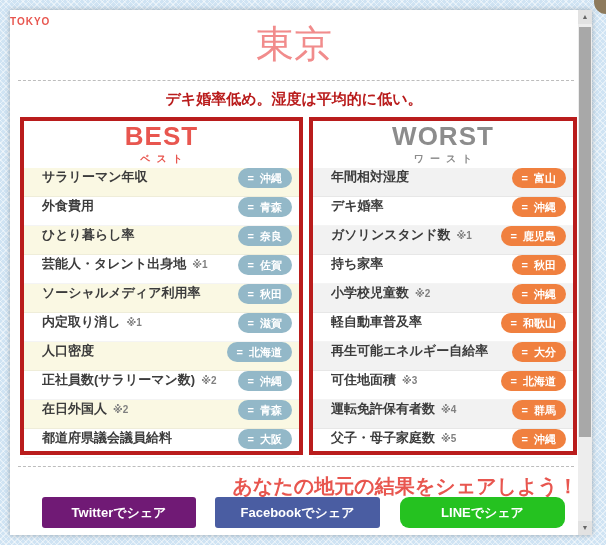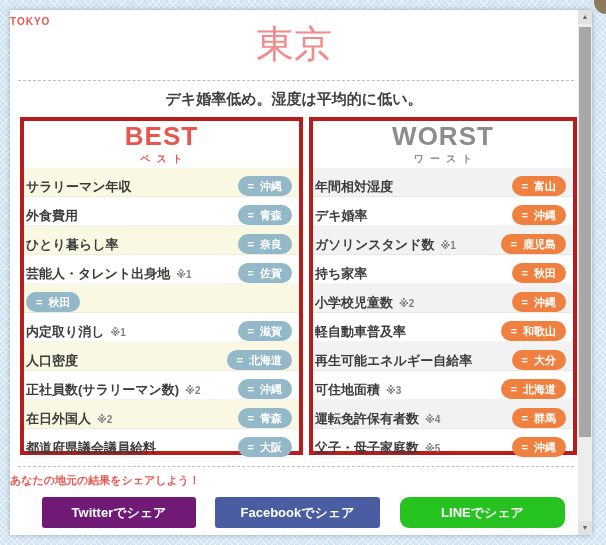--- a/index.html
+++ b/index.html
@@ -16,45 +16,45 @@
     background:#fff;box-shadow:0 0 5px rgba(0,0,0,.28);
   }
   
   .title-en{position:absolute;top:6px;left:0;right:14px;text-align:left;
     font-size:10px;font-weight:bold;letter-spacing:1px;color:var(--accent-red);}
   .title-jp{position:absolute;top:14px;left:0;right:14px;text-align:center;
     font-size:38px;font-weight:500;color:var(--title-pink);line-height:1.1;}
   .dash{position:absolute;left:8px;right:18px;border-top:1px dashed #bdbdbd;height:0;}
   .dash1{top:70px;} .dash2{top:456px;}
   .subtitle{position:absolute;top:80px;left:0;right:14px;text-align:center;
-    font-size:15px;font-weight:bold;color:#404040;}
+    font-size:15px;font-weight:bold;color:#b91c1c;}
   
   .col{position:absolute;top:107px;height:338px;background:#fff;
     border:4px solid #b91c1c;box-sizing:border-box;}
   .col-best{left:10px;width:283px;}
   .col-worst{left:299px;width:268px;}
   .col-head{height:47px;display:flex;flex-direction:column;align-items:center;justify-content:center;}
   .col-title{font-size:26px;font-weight:bold;line-height:1;letter-spacing:1px;}
   .col-kana{font-size:10px;font-weight:bold;letter-spacing:6px;margin-top:3px;text-indent:6px;}
   .col-best .col-title,.col-best .col-kana{color:var(--accent-red);}
   .col-worst .col-title,.col-worst .col-kana{color:var(--worst-title);}
-  .row{height:29px;box-sizing:border-box;display:flex;align-items:flex-end;
-    padding:0 7px 0 2px;border-bottom:1px solid rgba(0,0,0,.045);}
+  .row{height:29px;box-sizing:border-box;display:flex;align-items:flex-start;
+    padding:0 7px 0 18px;border-bottom:1px solid rgba(0,0,0,.045);}
   .col-best .row:nth-child(odd){background:var(--best-row);}
   .col-worst .row:nth-child(odd){background:var(--worst-row);}
   .row-label{font-size:13px;font-weight:bold;color:#3c3c3c;flex:1;white-space:nowrap;overflow:hidden;}
   .row-note{font-size:10px;font-weight:bold;color:#808080;margin-left:6px;}
   .badge{height:20px;line-height:20px;border-radius:11px;padding:0 10px;
     color:#fff;font-size:11px;font-weight:bold;white-space:nowrap;flex:none;cursor:pointer;}
   .col-best .badge{background:var(--best-badge);}
   .col-worst .badge{background:var(--worst-badge);}
   .badge-eq{margin-right:6px;font-size:11px;}
   
-  .share-head{position:absolute;top:463px;left:0;right:14px;text-align:left;
-    font-size:11px;font-weight:bold;color:var(--accent-red);}
+  .share-head{position:absolute;top:463px;left:0;right:14px;text-align:right;
+    font-size:20px;font-weight:bold;color:var(--accent-red);}
   .buttons{position:absolute;top:487px;left:0;right:0;height:31px;}
   .share-btn{position:absolute;top:0;height:31px;border:none;border-radius:3px;
     color:#fff;font-size:13px;font-weight:bold;cursor:pointer;
     font-family:"Liberation Sans","DejaVu Sans",sans-serif;}
   .btn-tw{left:32px;width:154px;}
   .btn-fb{left:205px;width:165px;}
   .btn-ln{left:390px;width:165px;border-radius:9px;}
   
   .scrollbar{position:absolute;top:0;right:0;width:14px;height:525px;background:#ededed;}
   .sb-btn{position:absolute;left:0;width:14px;height:14px;background:#e2e2e2;
@@ -90,20 +90,21 @@
         </div>
         <div class="row">
           <span class="row-label">ひとり暮らし率</span>
           <span class="badge"><span class="badge-eq">=</span><span>奈良</span></span>
         </div>
         <div class="row">
           <span class="row-label">芸能人・タレント出身地<span class="row-note">※1</span></span>
           <span class="badge"><span class="badge-eq">=</span><span>佐賀</span></span>
         </div>
         <div class="row">
+          <span class="row-label">ソーシャルメディア利用率</span>
           <span class="badge"><span class="badge-eq">=</span><span>秋田</span></span>
         </div>
         <div class="row">
           <span class="row-label">内定取り消し<span class="row-note">※1</span></span>
           <span class="badge"><span class="badge-eq">=</span><span>滋賀</span></span>
         </div>
         <div class="row">
           <span class="row-label">人口密度</span>
           <span class="badge"><span class="badge-eq">=</span><span>北海道</span></span>
         </div>

